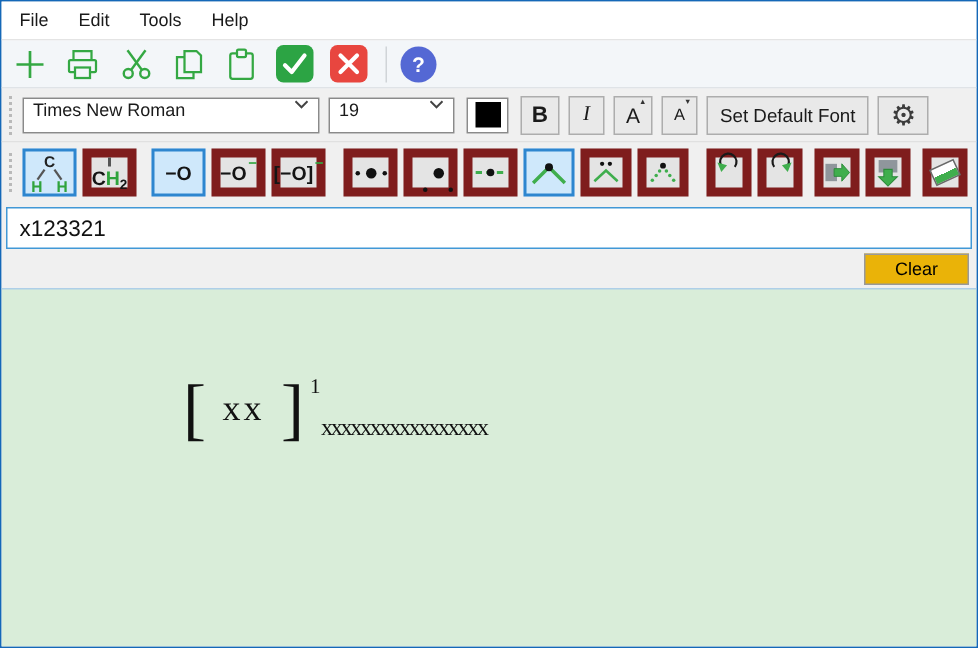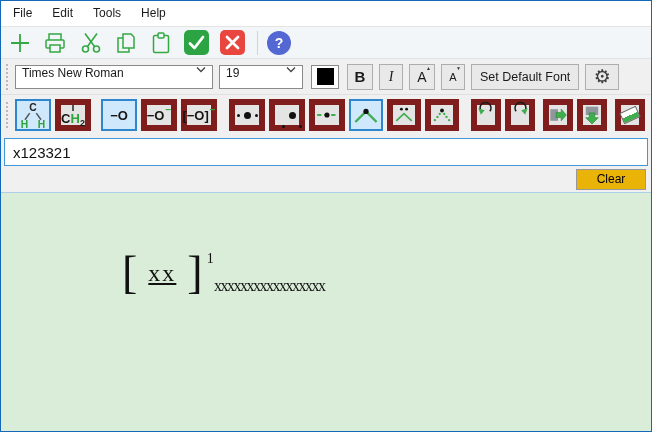--- a/index.html
+++ b/index.html
@@ -74,21 +74,21 @@
   .struct-input { width:100%; height:28px; border:1px solid #4198d6; background:#fff; font-family:"Liberation Sans",sans-serif; font-size:15px; padding:0 8px; outline:none; color:#111; }
 
   
   .clearrow { flex:0 0 26px; background:#f0f0f0; display:flex; align-items:center; justify-content:flex-end; padding-right:5px; }
   .clear-btn { width:70px; height:21px; background:#eab308; border:1px solid #999; font-size:12px; font-family:"Liberation Sans",sans-serif; }
 
   
   .canvas { flex:1 1 auto; background:#d9edd9; position:relative; border-top:1px solid #aecfe8; font-family:"Liberation Serif",serif; color:#111; }
   .structure { position:absolute; left:121px; top:57px; display:flex; align-items:center; line-height:1; }
   .br { font-size:46px; line-height:1; }
-  .grp { font-size:24px; margin:0 11px; letter-spacing:2px;text-decoration:underline; }
+  .grp { font-size:24px; margin:0 11px; letter-spacing:2px; }
   .sup { font-size:14px; align-self:flex-start; margin:2px 0 0 4px; }
   .chain { position:absolute; left:213px; top:84px; font-size:16px; letter-spacing:-1.5px; white-space:nowrap; }
 
   
   .statusbar { flex:0 0 29px; background:#efefef; border-top:1px solid #dcdcdc; position:relative; }
   .help-input { position:absolute; left:336px; top:4px; width:181px; height:21px; border:1px solid #9a9a9a; font-family:"Liberation Sans",sans-serif; font-size:12px; padding:0 7px; color:#222; outline:none; }
   .help-input::placeholder { color:#8d8d8d; }
   .zoom-spin { position:absolute; left:523px; top:3px; width:47px; height:23px; border:1px solid #9a9a9a; background:#fff; display:flex; }
   .zoom-val { flex:1; display:flex; align-items:center; padding-left:4px; font-size:12px; }
   .spin-btns { width:13px; border-left:1px solid #b5b5b5; display:flex; flex-direction:column; }

